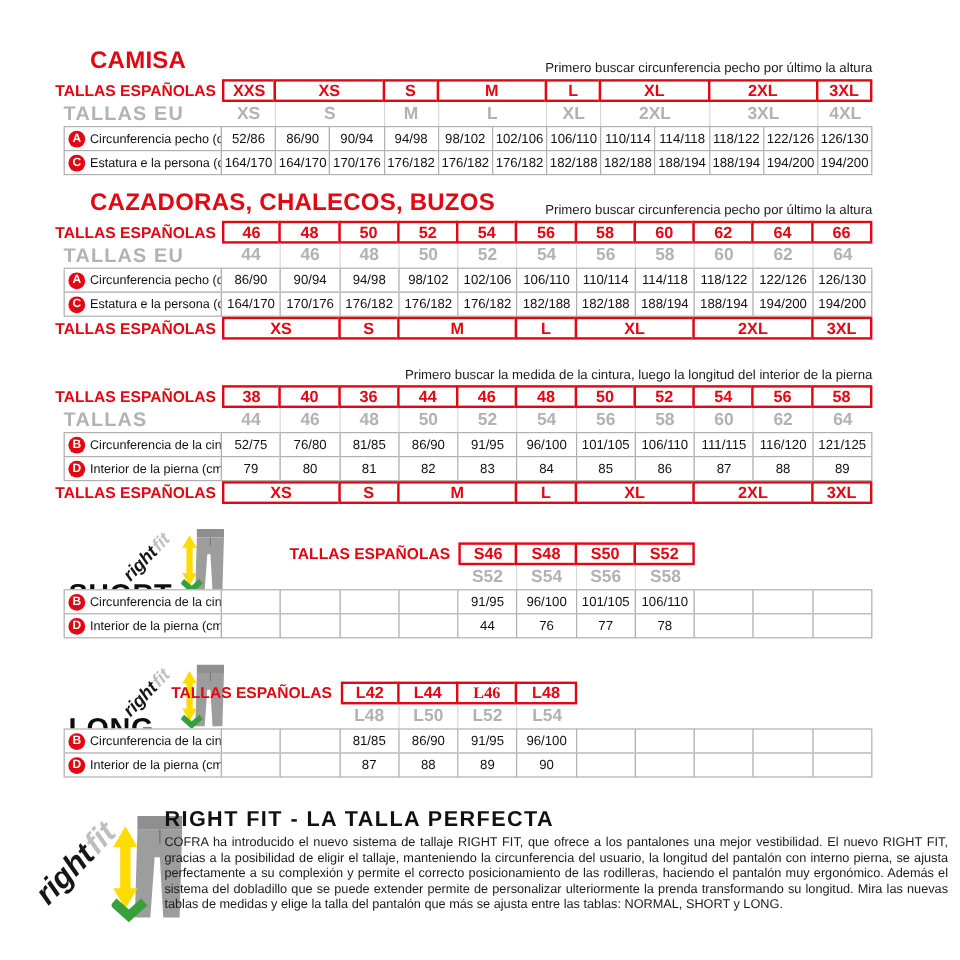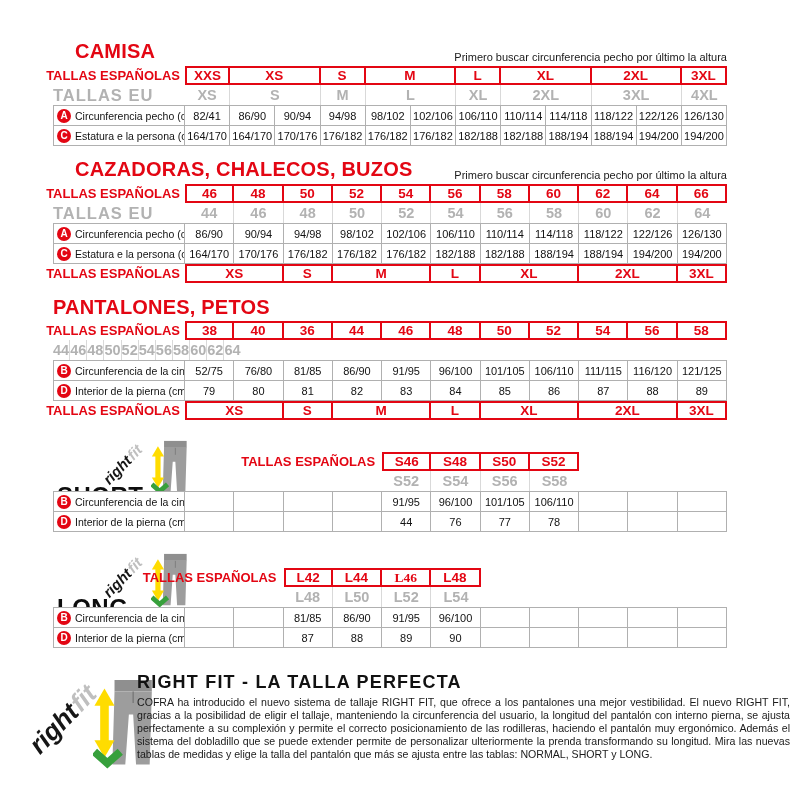--- a/index.html
+++ b/index.html
@@ -104,21 +104,21 @@
             <div class="eucell" style="grid-column: span 2;">3XL</div>
             <div class="eucell">4XL</div>
           </div>
         </div>
         <div class="trow vrow">
           <div class="vside">
             <div class="badge">A</div>
             <div class="vlabel">Circunferencia pecho (cm)</div>
           </div>
           <div class="inner" style="grid-template-columns: repeat(12, 1fr);">
-            <div class="vcell">82/41</div>
+            <div class="vcell">52/86</div>
             <div class="vcell">86/90</div>
             <div class="vcell">90/94</div>
             <div class="vcell">94/98</div>
             <div class="vcell">98/102</div>
             <div class="vcell">102/106</div>
             <div class="vcell">106/110</div>
             <div class="vcell">110/114</div>
             <div class="vcell">114/118</div>
             <div class="vcell">118/122</div>
             <div class="vcell">122/126</div>
@@ -231,39 +231,40 @@
             <div class="hcell">L</div>
             <div class="hcell" style="grid-column: span 2;">XL</div>
             <div class="hcell" style="grid-column: span 2;">2XL</div>
             <div class="hcell">3XL</div>
           </div>
         </div>
       </div>
   </section>
 
   <section id="sec-pantalones">
-    <h2 class="sec-title">PANTALONES, PETOS</h2>
+    <div class="sec-note">Primero buscar la medida de la cintura, luego la longitud del interior de la pierna</div>
     <div class="table">
         <div class="trow hrow">
           <div class="side red-side">TALLAS ESPAÑOLAS</div>
           <div class="inner" style="grid-template-columns: repeat(11, 1fr);">
             <div class="hcell">38</div>
             <div class="hcell">40</div>
             <div class="hcell">36</div>
             <div class="hcell">44</div>
             <div class="hcell">46</div>
             <div class="hcell">48</div>
             <div class="hcell">50</div>
             <div class="hcell">52</div>
             <div class="hcell">54</div>
             <div class="hcell">56</div>
             <div class="hcell">58</div>
           </div>
         </div>
         <div class="trow eurow">
+          <div class="side gray-side">TALLAS</div>
           <div class="inner" style="grid-template-columns: repeat(11, 1fr);">
             <div class="eucell">44</div>
             <div class="eucell">46</div>
             <div class="eucell">48</div>
             <div class="eucell">50</div>
             <div class="eucell">52</div>
             <div class="eucell">54</div>
             <div class="eucell">56</div>
             <div class="eucell">58</div>
             <div class="eucell">60</div>

